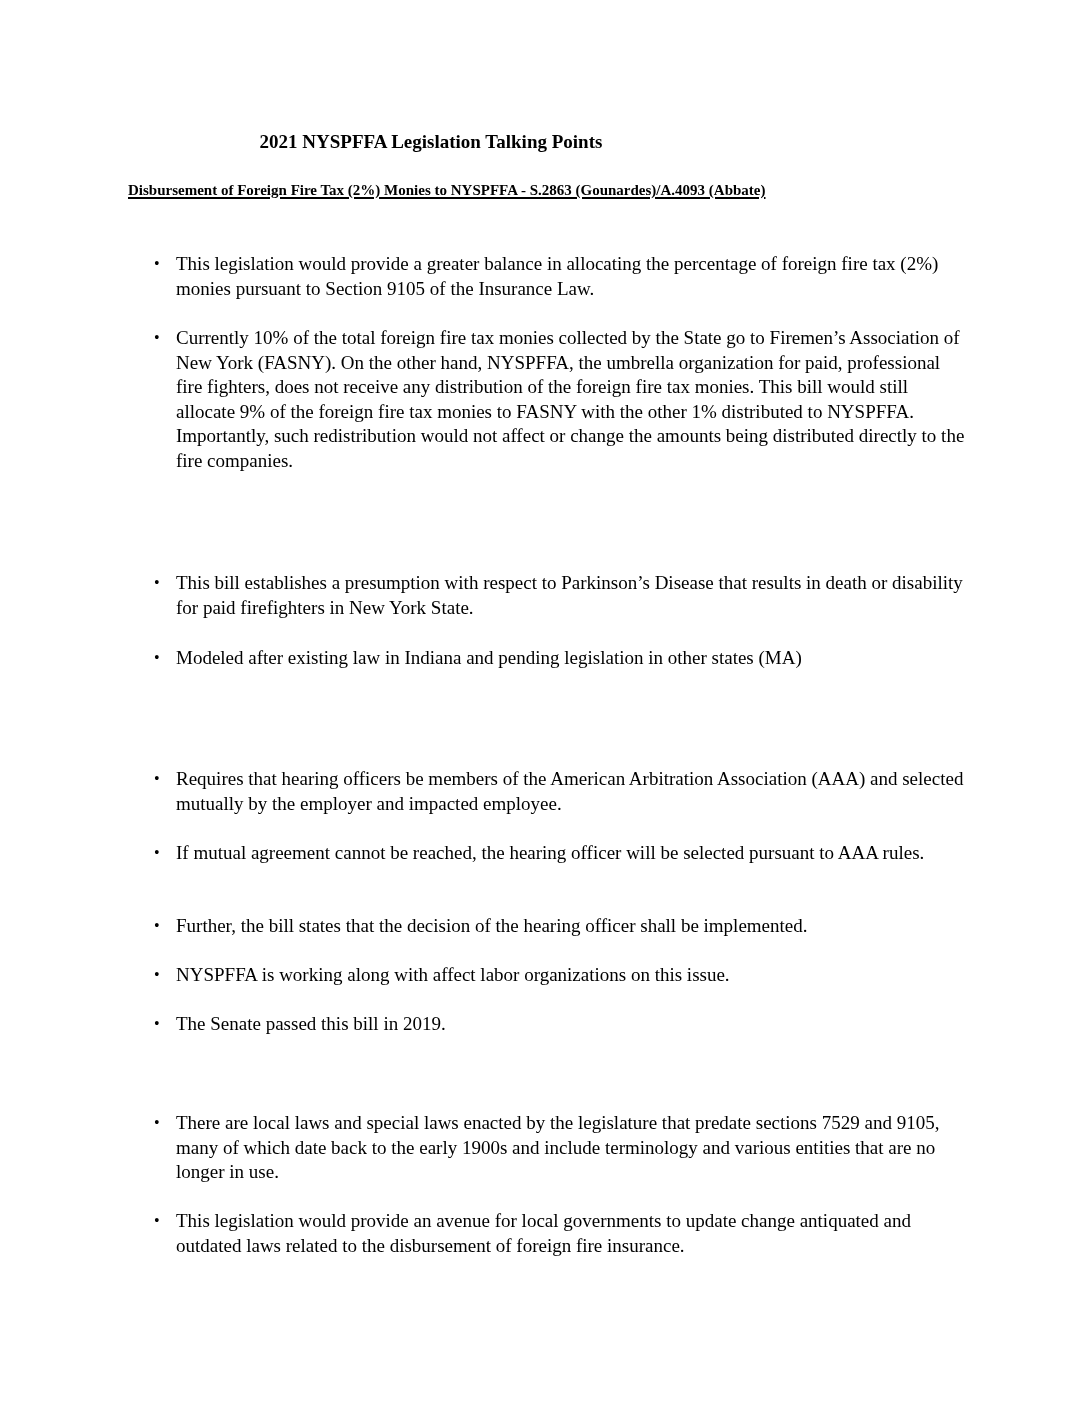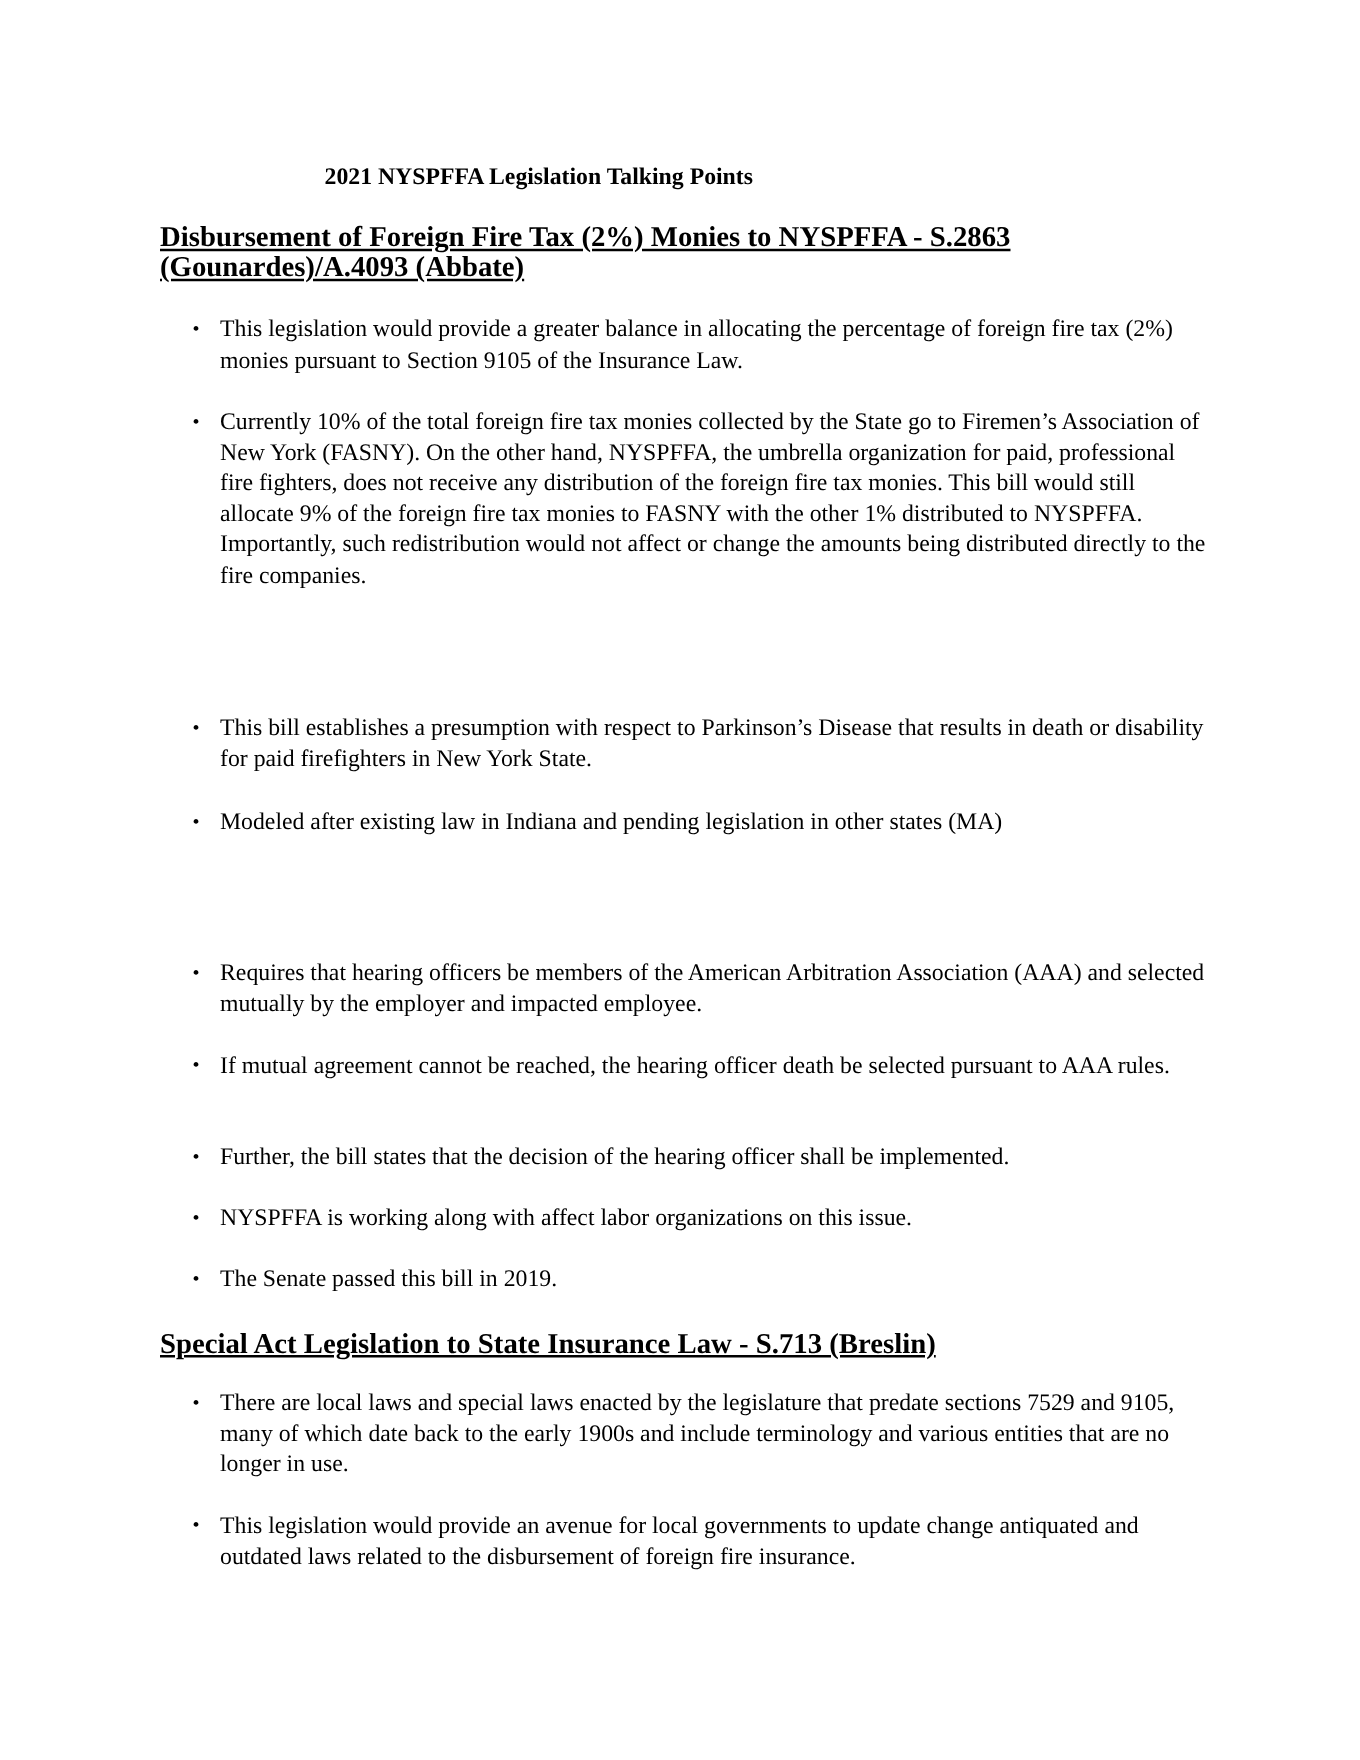--- a/index.html
+++ b/index.html
@@ -30,21 +30,21 @@
       text-align: center;
       font-weight: bold;
       font-size: 19px;
       line-height: 24px;
     }
     .heading {
       position: absolute;
       left: 128px;
       width: 840px;
       font-weight: bold;
-      font-size: 23px;
+      font-size: 15px;
       line-height: 24px;
       text-decoration: underline;
       text-decoration-thickness: 2px;
       text-underline-offset: 2px;
     }
     .bullet {
       position: absolute;
       left: 128px;
       width: 840px;
       font-size: 19px;
@@ -86,36 +86,35 @@
     <span class="dot">•</span>
     <span class="txt">Modeled after existing law in Indiana and pending legislation in other states (MA)</span>
   </div>
 
   <div class="bullet" style="top:767px;">
     <span class="dot">•</span>
     <span class="txt">Requires that hearing officers be members of the American Arbitration Association (AAA) and selected mutually by the employer and impacted employee.</span>
   </div>
   <div class="bullet" style="top:841px;">
     <span class="dot">•</span>
-    <span class="txt">If mutual agreement cannot be reached, the hearing officer death be selected pursuant to AAA rules.</span>
+    <span class="txt">If mutual agreement cannot be reached, the hearing officer will be selected pursuant to AAA rules.</span>
   </div>
   <div class="bullet" style="top:914px;">
     <span class="dot">•</span>
     <span class="txt">Further, the bill states that the decision of the hearing officer shall be implemented.</span>
   </div>
   <div class="bullet" style="top:963px;">
     <span class="dot">•</span>
     <span class="txt">NYSPFFA is working along with affect labor organizations on this issue.</span>
   </div>
   <div class="bullet" style="top:1012px;">
     <span class="dot">•</span>
     <span class="txt">The Senate passed this bill in 2019.</span>
   </div>
 
-  <div class="heading" style="top:1063px;">Special Act Legislation to State Insurance Law  - S.713 (Breslin)</div>
   <div class="bullet" style="top:1111px;">
     <span class="dot">•</span>
     <span class="txt">There are local laws and special laws enacted by the legislature that predate sections 7529 and 9105, many of which date back to the early 1900s and include terminology and various entities that are no longer in use.</span>
   </div>
   <div class="bullet" style="top:1209px;">
     <span class="dot">•</span>
     <span class="txt">This legislation would provide an avenue for local governments to update change antiquated and outdated laws related to the disbursement of foreign fire insurance.</span>
   </div>
 
 </div>

